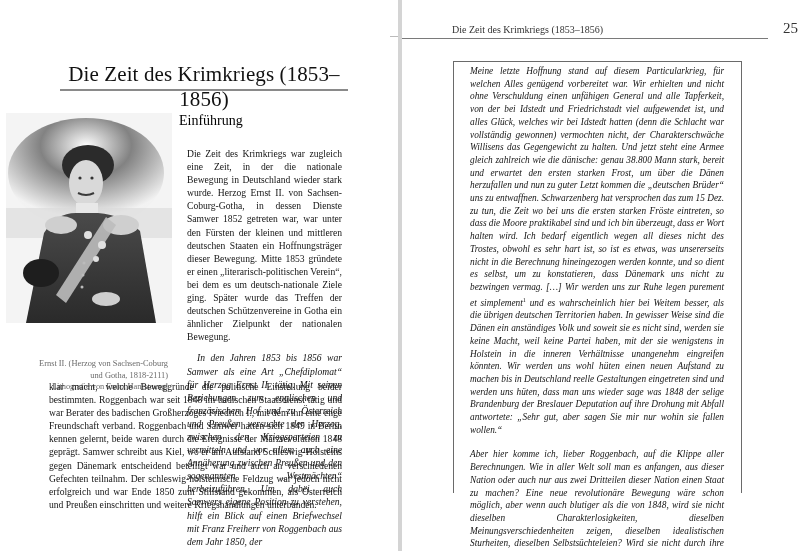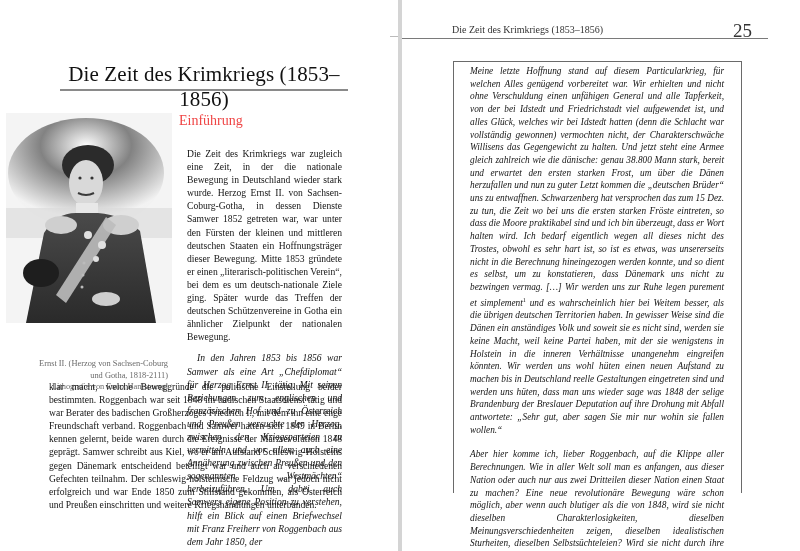--- a/index.html
+++ b/index.html
@@ -22,37 +22,37 @@
 
   .portrait {
     position: absolute; left: 6px; top: 113px; width: 166px; height: 210px;
   }
   .caption {
     position: absolute; left: 6px; top: 330px; width: 162px; text-align: right;
     font-size: 8.4px; line-height: 11.5px; color: #6a6a6a; margin-top: 28px;
   }
 
   .section-heading {
-    position: absolute; left: 179px; top: 113px; font-size: 14px; color: #ef4444;
+    position: absolute; left: 179px; top: 113px; font-size: 14px; color: #000000;
   }
   .body-text {
     font-size: 9.6px; line-height: 13.1px; text-align: justify; color: #141414;
   }
   .col-right { position: absolute; left: 179px; top: 139px; width: 171px; }
   .col-full { position: absolute; left: 41px; top: 372px; width: 309px; }
   .body-text p { margin: 8px; }
   .indent { text-indent: 10px; font-style: italic; }
   .ref { font-size: 7.6px; color: #555; }
 
   
   .running-head {
     position: absolute; left: 452px; top: 24px; font-size: 10px; color: #333;
   }
   .page-number {
-    position: absolute; left: 733px; top: 20px; font-size: 19px; color: #333;
+    position: absolute; left: 783px; top: 20px; font-size: 15px; color: #333;
   }
   .running-rule { position: absolute; left: 402px; top: 38px; width: 366px; height: 1px; background: #7a7a7a; }
 
   .quote-box {
     position: absolute; left: 453px; top: 61px; width: 287px; height: 431px;
     border-left: 1px solid #6a6a6a; border-right: 1px solid #6a6a6a; border-top: 1px solid #6a6a6a;
   }
   .quote {
     position: absolute; left: 470px; top: 65px; width: 254px;
     font-style: italic; font-size: 9.3px; line-height: 12.7px; text-align: justify; color: #141414;

